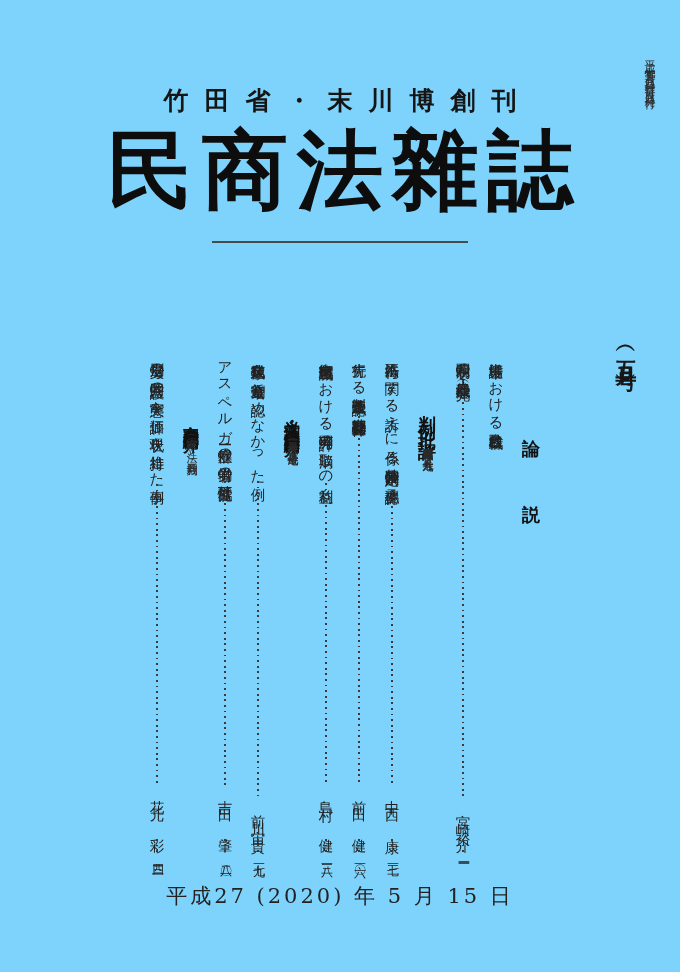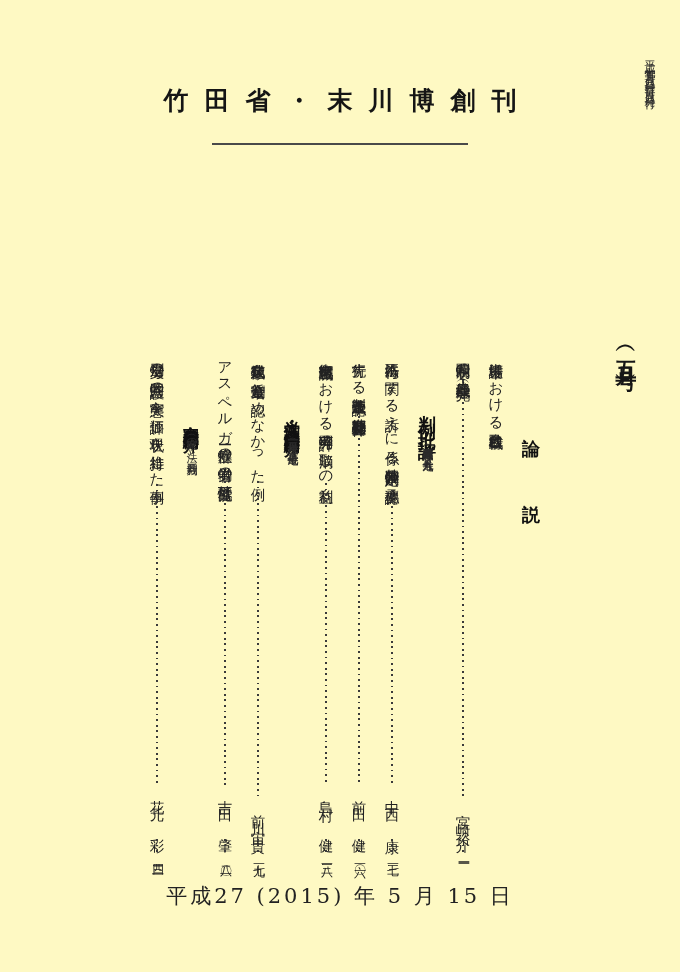--- a/index.html
+++ b/index.html
@@ -4,21 +4,21 @@
 <style>
   html,body{margin:0;padding:0;}
   body{
     background:#888;
     font-family:"DejaVu Serif","Liberation Serif",serif;
   }
   .page{
     position:relative;
     width:680px;height:972px;
     margin:0 auto;
-    background:#fef9c3;
+    background:#7dd3fc;
     color:#1c1c1c;
     overflow:hidden;
   }
   .v{writing-mode:vertical-rl;text-orientation:mixed;}
 
   
   .colophon{
     position:absolute;top:52px;right:24px;
     font-size:11px;letter-spacing:2px;color:#2a2a2a;
     height:290px;
@@ -93,20 +93,21 @@
 </style>
 </head>
 <body>
 
 <div class="page">
 
   <div class="colophon v">平成二七年五月一五日発行（毎月一五日発行）</div>
 
   <div class="header">
     <div class="founders">竹田省・末川博創刊</div>
+    <div class="journal-title">民商法雜誌</div>
     <div class="rule"></div>
   </div>
 
   <div class="issue-label v">（五月号）</div>
 
   <div class="toc v">
 
     <div class="col sec sec-ron">
       <span class="sec-label">論　　説</span>
     </div>
@@ -176,15 +177,15 @@
     <div class="col entry">
       <span class="t">別居父母の共同監護の実態を評価し現状を維持した事例</span>
       <span class="leader"></span>
       <span class="author">花元　彩</span>
       <span class="leader leader-s"></span>
       <span class="pg">二三四</span>
     </div>
 
   </div>
 
-  <div class="footer-date">平成27 (2015) 年 5 月 15 日</div>
+  <div class="footer-date">平成27 (2020) 年 5 月 15 日</div>
 
 </div>
 
 </body></html>

